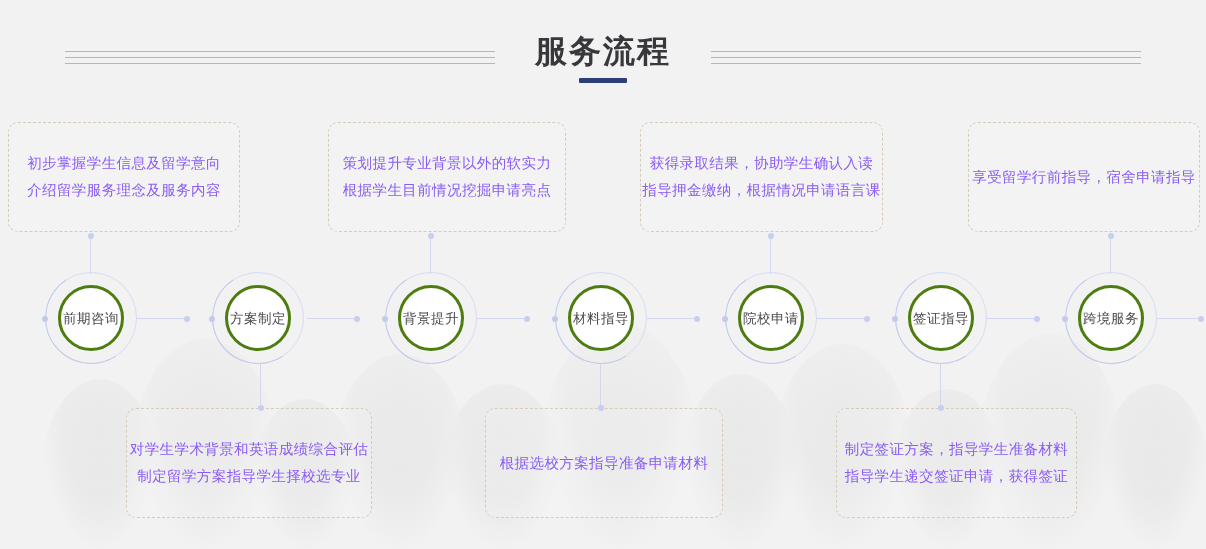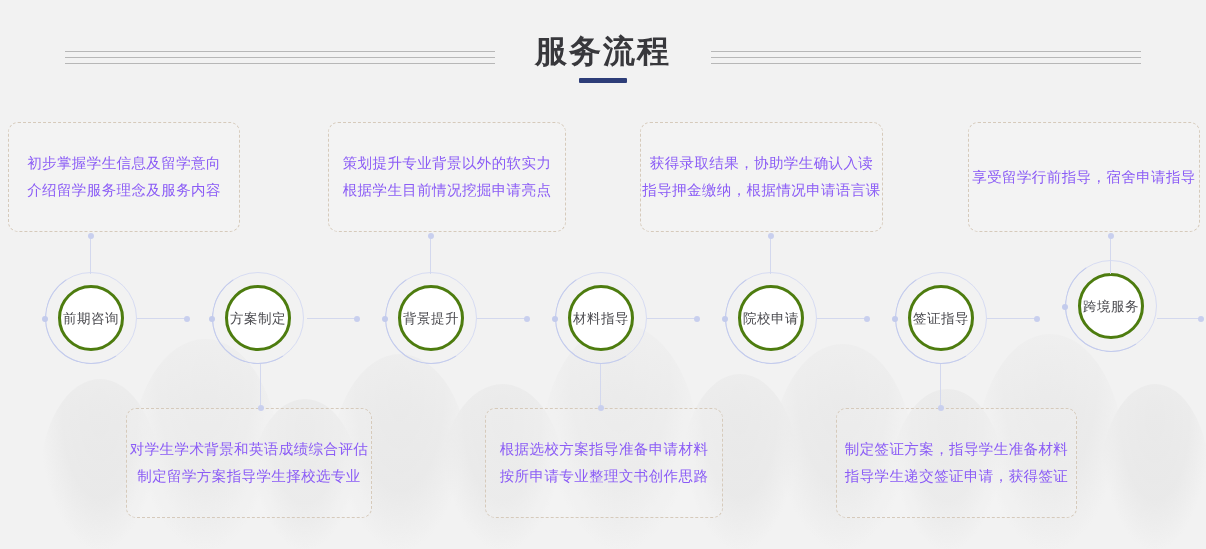--- a/index.html
+++ b/index.html
@@ -259,21 +259,20 @@
     <div class="line">享受留学行前指导，宿舍申请指导</div>
   </div>
 
   <div class="info-box" style="left:126px; top:408px; width:246px; height:110px;">
     <div class="line">对学生学术背景和英语成绩综合评估</div>
     <div class="line">制定留学方案指导学生择校选专业</div>
   </div>
 
   <div class="info-box" style="left:485px; top:408px; width:238px; height:110px;">
     <div class="line">根据选校方案指导准备申请材料</div>
-    <div class="line">按所申请专业整理文书创作思路</div>
   </div>
 
   <div class="info-box" style="left:836px; top:408px; width:241px; height:110px;">
     <div class="line">制定签证方案，指导学生准备材料</div>
     <div class="line">指导学生递交签证申请，获得签证</div>
   </div>
 
   <div class="v-link up" style="left:90px; top:236px; height:38px;">
       <div class="dot"></div>
     </div>
@@ -372,21 +371,21 @@
   <div class="step" style="left:895px; top:272px;">
     <div class="ring-outer"></div>
     <div class="ring-arc"></div>
     <div class="arc-dot"></div>
     <div class="ring-inner">
       <div class="lbl">签证</div>
       <div class="lbl">指导</div>
     </div>
   </div>
 
-  <div class="step" style="left:1065px; top:260px;">
+  <div class="step" style="left:1065px; top:272px;">
     <div class="ring-outer"></div>
     <div class="ring-arc"></div>
     <div class="arc-dot"></div>
     <div class="ring-inner">
       <div class="lbl">跨境</div>
       <div class="lbl">服务</div>
     </div>
   </div>
 
 </div>

